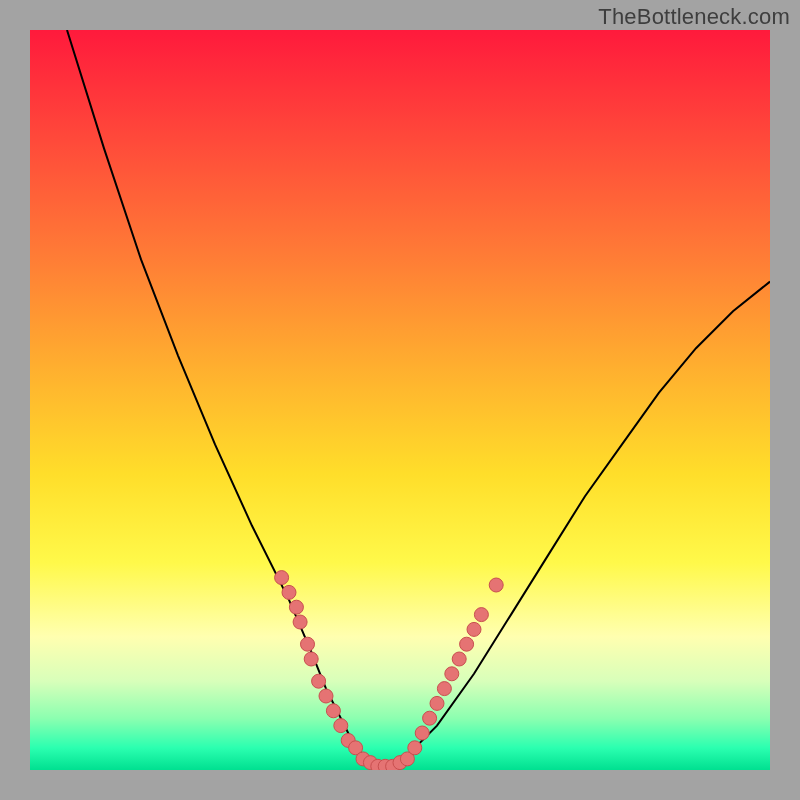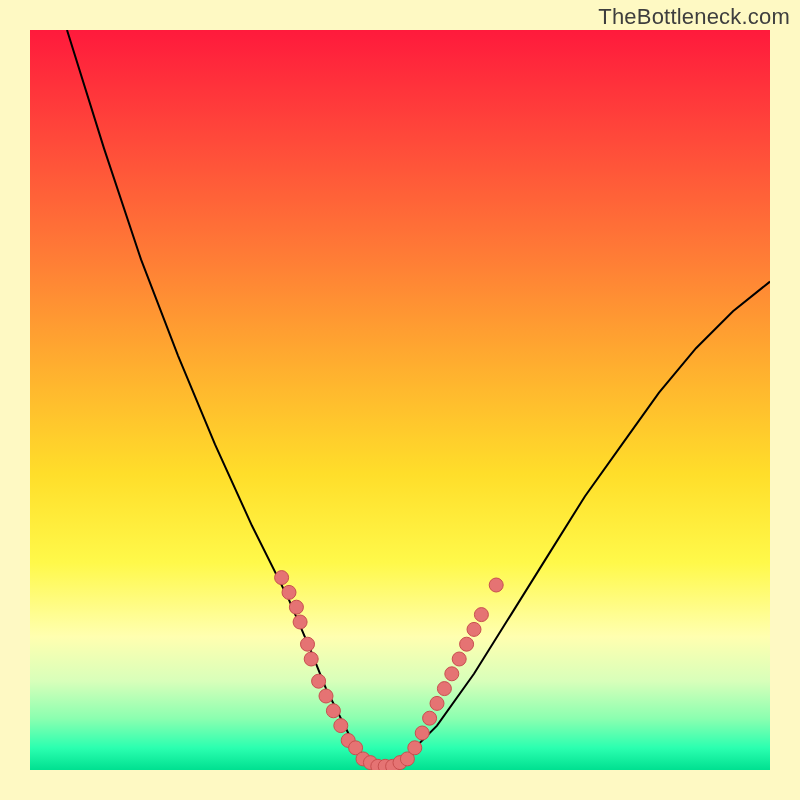--- a/index.html
+++ b/index.html
@@ -10,21 +10,21 @@
     background: #000;
     overflow: hidden;
     font-family: Arial, Helvetica, sans-serif;
   }
   .frame {
     position: absolute;
     top: 0;
     left: 0;
     width: 800px;
     height: 800px;
-    background: #fef9c3;
+    background: #a3a3a3;
   }
   .plot {
     position: absolute;
     top: 30px;
     left: 30px;
     width: 740px;
     height: 740px;
     background: linear-gradient(to bottom,
       #ff1a3c 0%,
       #ff4a3a 15%,

